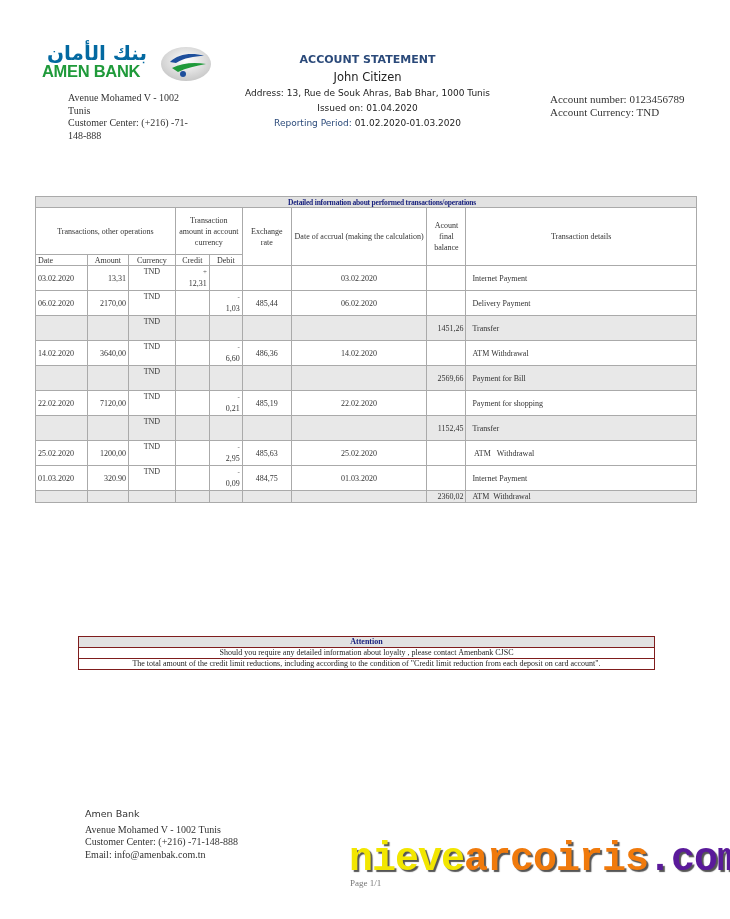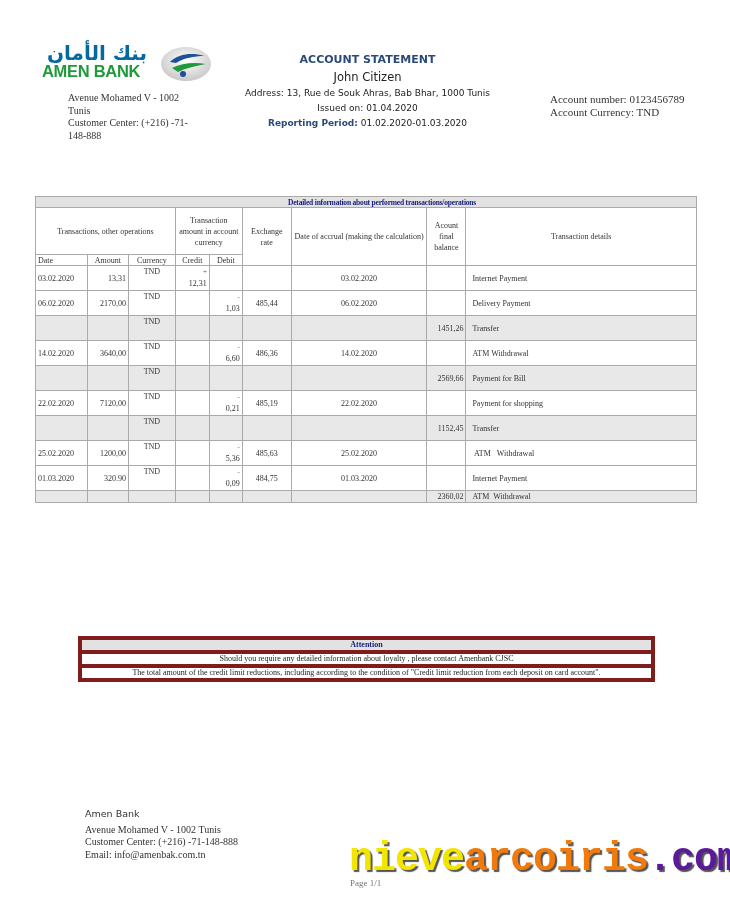--- a/index.html
+++ b/index.html
@@ -7,21 +7,21 @@
   .abs { position:absolute; }
   
   .logo-arabic { left:44px; top:43px; font-family:"DejaVu Sans", sans-serif; font-size:20px; font-weight:bold; color:#0369a1; letter-spacing:1px; direction:rtl; width:106px; text-align:center; line-height:20px; }
   .logo-latin { left:42px; top:62px; font-family:"Liberation Sans", sans-serif; font-size:16.5px; font-weight:bold; color:#1f9a3a; letter-spacing:-0.3px; line-height:18px; }
   .logo-emblem { left:160px; top:46px; width:52px; height:36px; }
   .bank-address { left:68px; top:92px; width:135px; font-size:10px; line-height:12.5px; color:#333; }
   .header-center { left:240px; top:52px; width:255px; text-align:center; font-family:"DejaVu Sans", sans-serif; }
   .title { font-size:11px; font-weight:bold; color:#2b4a7a; line-height:16px; }
   .name { font-size:11.5px; color:#222; line-height:18px; }
   .line { font-size:9px; color:#222; line-height:15px; }
-  .period-label { color:#2b4a7a; font-weight:bold; }
+  .period-label { color:#2b4a7a; font-weight:normal; }
   .account-info { left:534px; top:93px; font-size:11px; line-height:12.5px; color:#333;margin-left:16px; }
   
   table { border-collapse:collapse; }
   .tx-table { left:35px; top:196px; width:662px; font-size:8px; color:#333; }
   .tx-table td, .tx-table th { border:1px solid #aaa; padding:0 2px; font-weight:normal; vertical-align:middle; }
   .tx-table .caption-row td { background:#e2e2e2; height:10px; text-align:right; padding-right:220px; font-weight:bold; color:#1a237e; font-size:7.5px; letter-spacing:-0.2px; }
   .hdr { text-align:center; line-height:11px; }
   .sub th { text-align:center; height:10px; }
   .sub th.left { text-align:left; }
   tr.row td { height:23px; }
@@ -31,21 +31,21 @@
   td.amount { text-align:right; }
   td.cur { text-align:center; vertical-align:top; padding-top:1px; }
   td.credit, td.debit { text-align:right; line-height:12px; }
   td.credit span.sign, td.debit span.sign { display:block; text-align:right; font-size:7px; color:#555; }
   td.xrate { text-align:center; }
   td.accrual { text-align:center; }
   td.balance { text-align:right; }
   td.details { text-align:left; padding-left:6px; }
   
   .attention { left:78px; top:636px; width:577px; font-size:8px; color:#222; }
-  .attention td { border:4px solid #7f1d1d; text-align:center; height:10px; padding:0; line-height:10px; }
+  .attention td { border:1px solid #7f1d1d; text-align:center; height:10px; padding:0; line-height:10px; }
   .attention .att-head td { background:#e2e2e2; font-weight:bold; color:#1a237e; }
   
   .footer { left:85px; top:808px; font-size:10px; line-height:12.5px; color:#333; }
   .footer .fname { font-family:"DejaVu Sans", sans-serif; font-size:9.5px; margin-bottom:3px; }
   .page-num { left:350px; top:878px; font-size:9px; color:#777; }
   .watermark { left:349px; top:838px; font-family:Liberation Mono, monospace; font-weight:bold; font-size:40px; letter-spacing:-1px; line-height:44px; text-shadow:2px 2px 1px #555; }
   .wm1 { color:#f2e600; }
   .wm2 { color:#f07a0c; }
   .wm3 { color:#5a1a9a; }
 </style>
@@ -196,21 +196,21 @@
     <td class="xrate"></td>
     <td class="accrual"></td>
     <td class="balance">1152,45</td>
     <td class="details">Transfer</td>
   </tr>
   <tr class="row">
     <td class="date">25.02.2020</td>
     <td class="amount">1200,00</td>
     <td class="cur">TND</td>
     <td class="credit"><span class="sign"></span><span></span></td>
-    <td class="debit"><span class="sign">-</span><span>5,36</span></td>
+    <td class="debit"><span class="sign">-</span><span>2,95</span></td>
     <td class="xrate">485,63</td>
     <td class="accrual">25.02.2020</td>
     <td class="balance"></td>
     <td class="details" style="white-space:pre"> ATM   Withdrawal</td>
   </tr>
   <tr class="row">
     <td class="date">01.03.2020</td>
     <td class="amount">320.90</td>
     <td class="cur">TND</td>
     <td class="credit"><span class="sign"></span><span></span></td>

